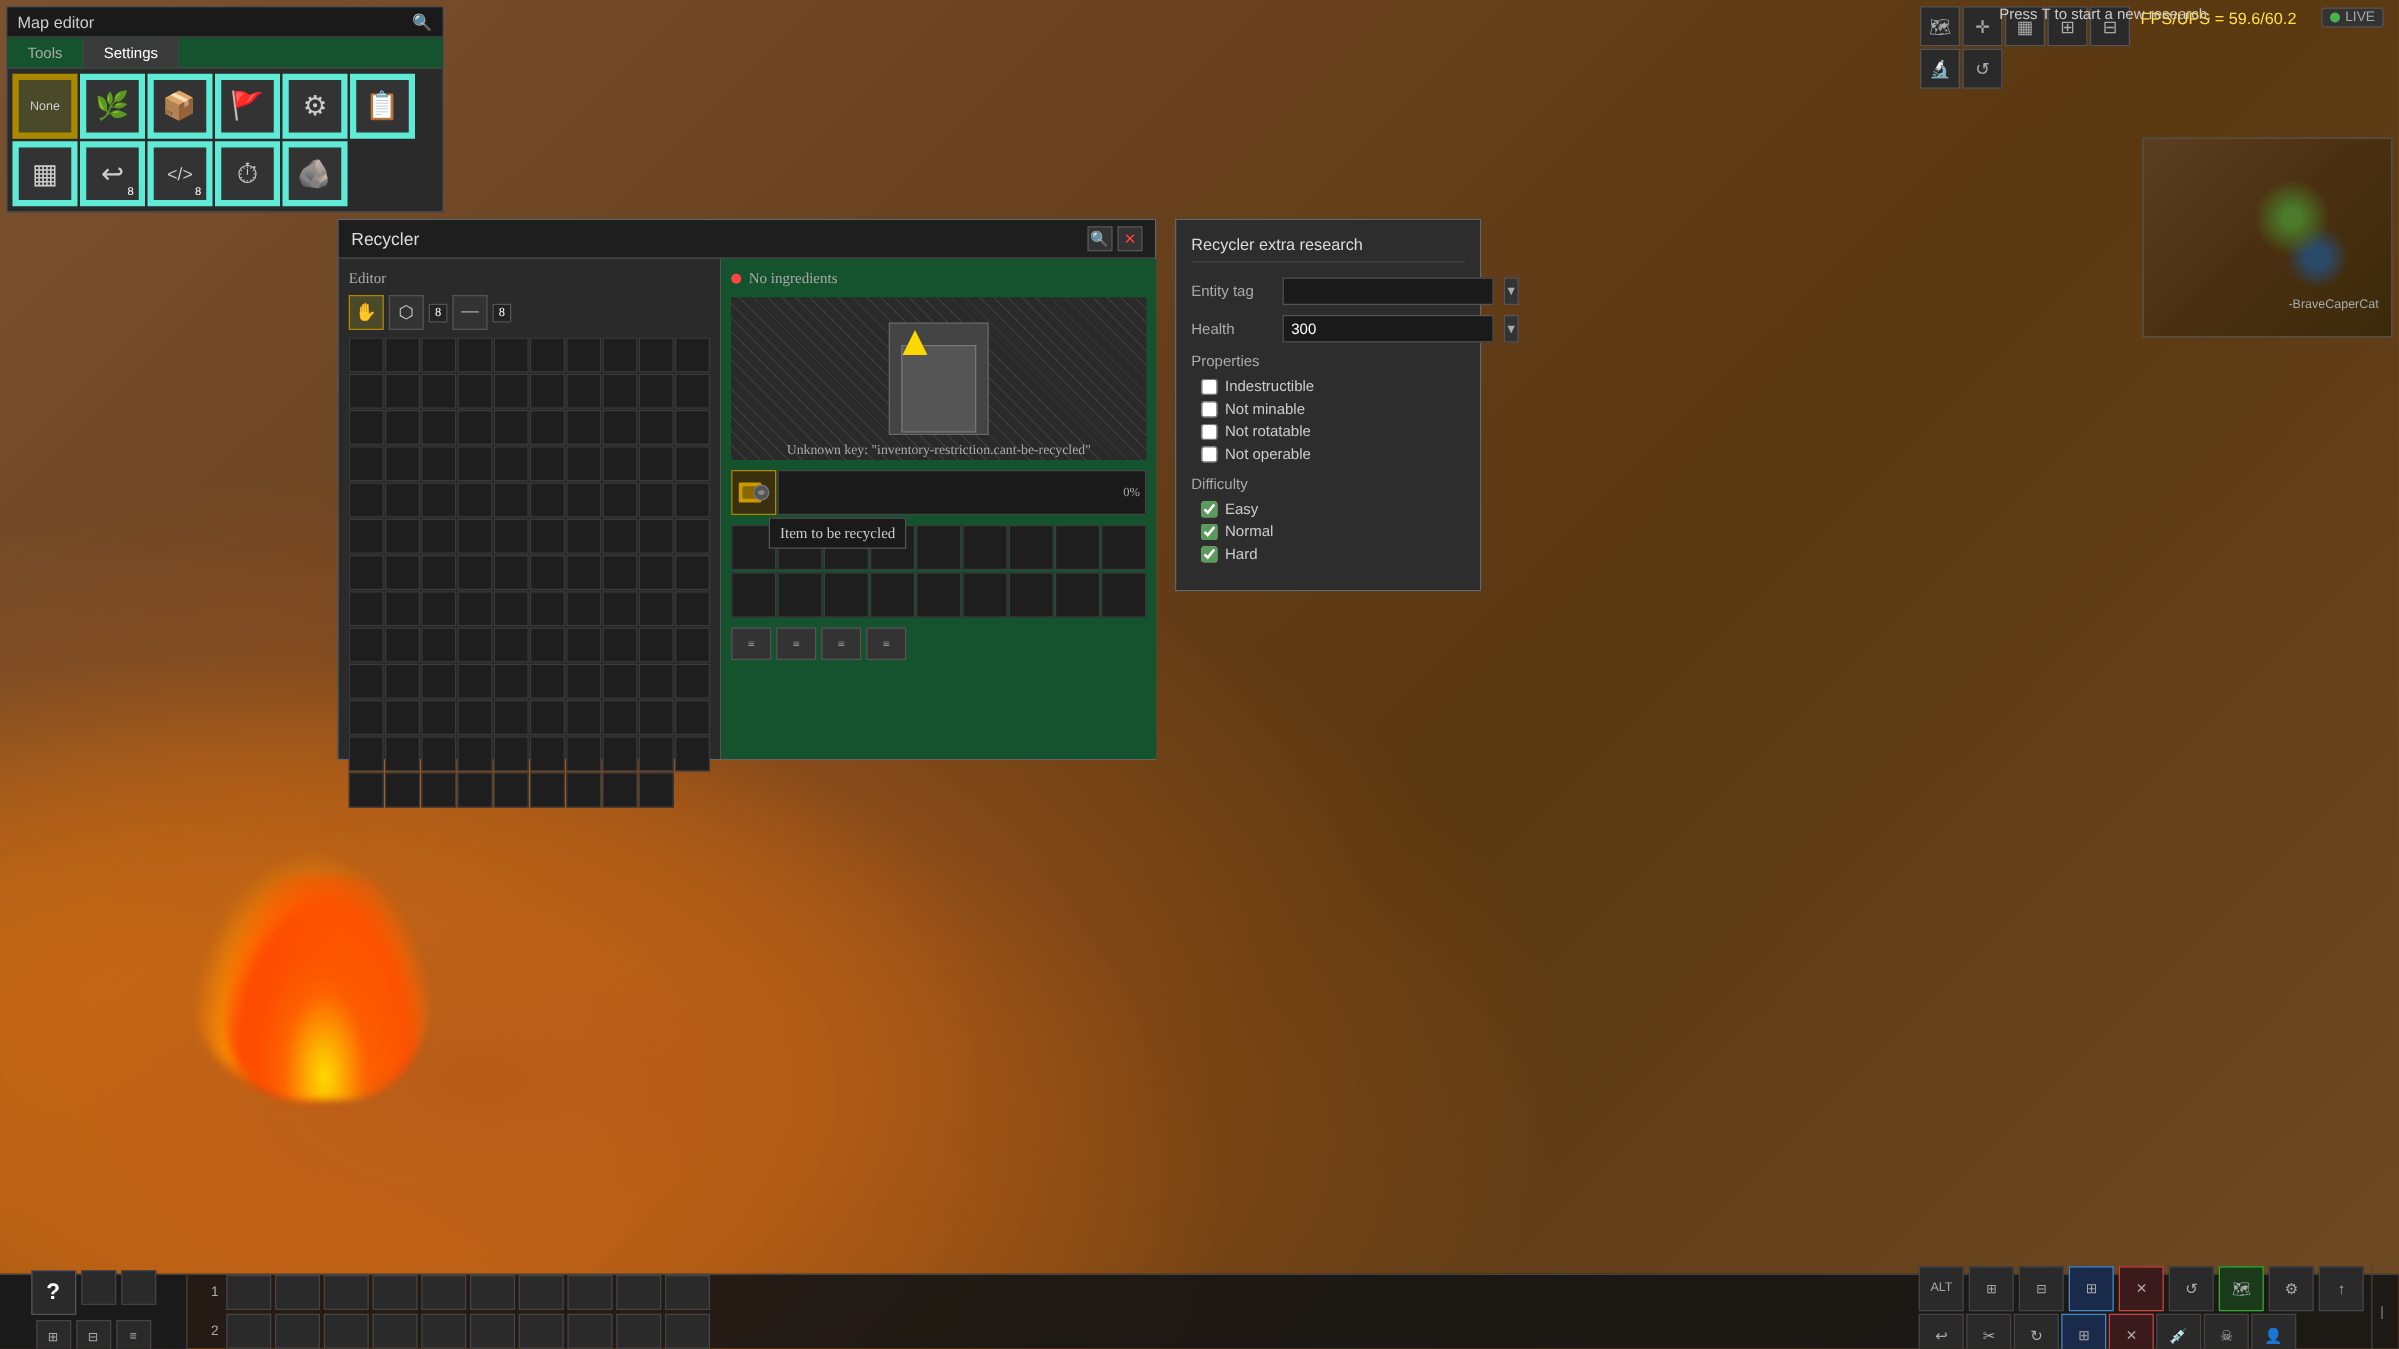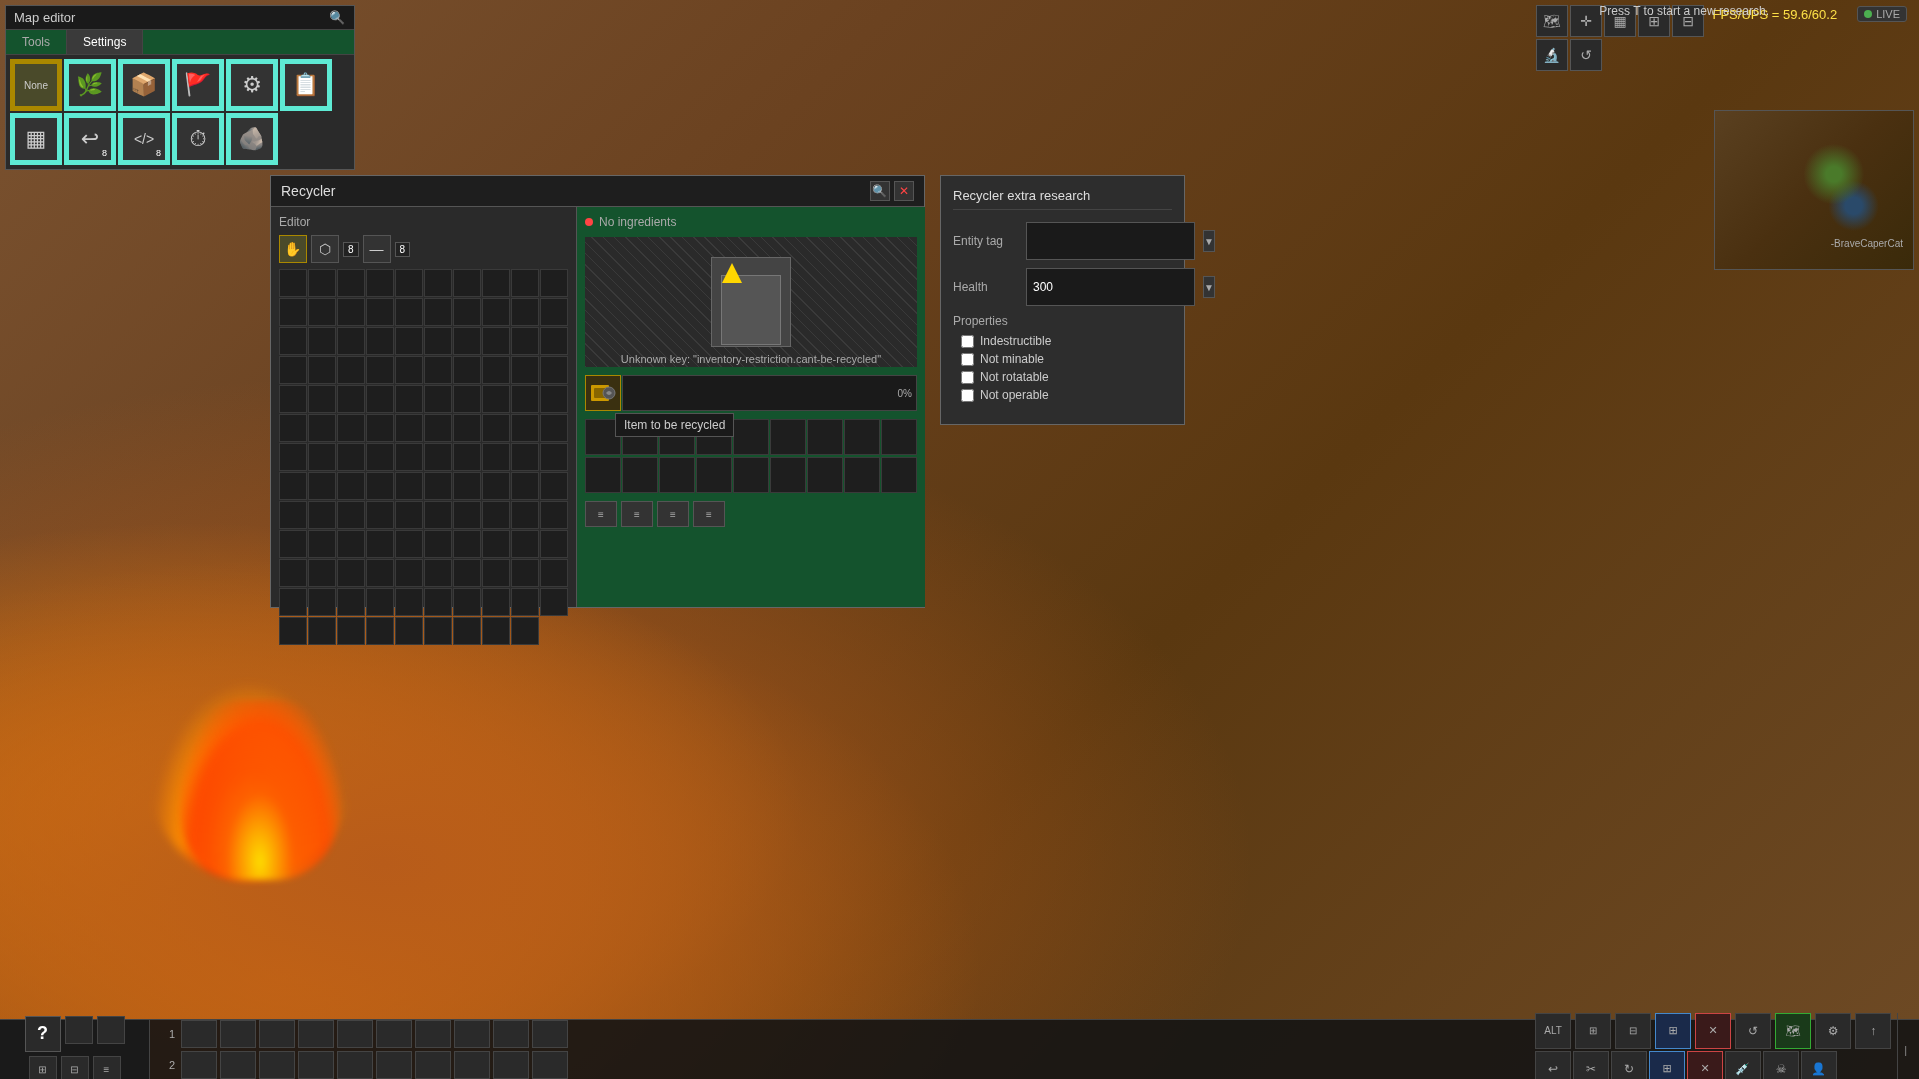--- a/index.html
+++ b/index.html
@@ -229,20 +229,21 @@
       justify-content: center;
       cursor: pointer;
       color: #aaa;
       font-size: 12px;
     }
     .title-btn.close { color: #ff4444; }
 
     .recycler-body {
       display: flex;
       height: 400px;
+      font-family: Liberation Serif, serif;
     }
 
     
     .editor-panel {
       width: 310px;
       background: #2a2a2a;
       border-right: 1px solid #555;
       padding: 8px;
     }
     .editor-title {
@@ -468,21 +469,21 @@
       color: #aaa;
       font-size: 12px;
       width: 65px;
       flex-shrink: 0;
     }
     .settings-input {
       flex: 1;
       background: #1a1a1a;
       border: 1px solid #555;
       color: #fff;
-      padding: 18px 6px;
+      padding: 2px 6px;
       font-size: 12px;
       height: 22px;
     }
     .settings-dropdown-btn {
       width: 22px;
       height: 22px;
       background: #333;
       border: 1px solid #555;
       display: flex;
       align-items: center;
@@ -946,20 +947,35 @@
     <div class="checkbox-row">
       <input type="checkbox" id="not-rotatable" style="">
       <label class="checkbox-label" for="not-rotatable">Not rotatable</label>
     </div>
     <div class="checkbox-row">
       <input type="checkbox" id="not-operable" style="">
       <label class="checkbox-label" for="not-operable">Not operable</label>
     </div>
   </div>
 
+  <div class="settings-section">
+    <div class="settings-section-title">Difficulty</div>
+    <div class="checkbox-row">
+      <input type="checkbox" id="easy" checked="" style="">
+      <label class="checkbox-label" for="easy">Easy</label>
+    </div>
+    <div class="checkbox-row">
+      <input type="checkbox" id="normal" checked="" style="">
+      <label class="checkbox-label" for="normal">Normal</label>
+    </div>
+    <div class="checkbox-row">
+      <input type="checkbox" id="hard" checked="" style="">
+      <label class="checkbox-label" for="hard">Hard</label>
+    </div>
+  </div>
 </div>
 
 <div class="bottom-bar">
 
   <div class="bottom-left-panel">
     <div style="display:flex; gap:4px; margin-bottom:4px;">
       <div class="bottom-help">?</div>
       <div class="br-btn" style="width:28px;height:28px;"></div>
       <div class="br-btn" style="width:28px;height:28px;"></div>
     </div>

